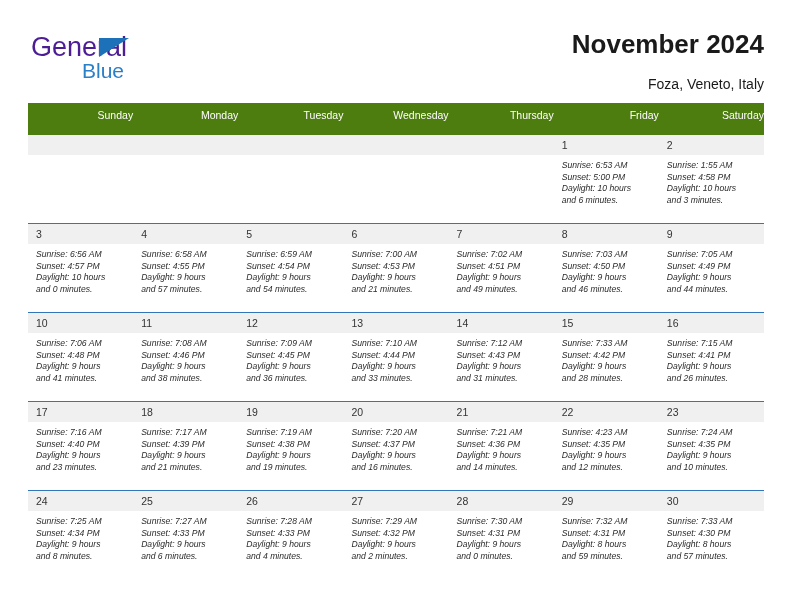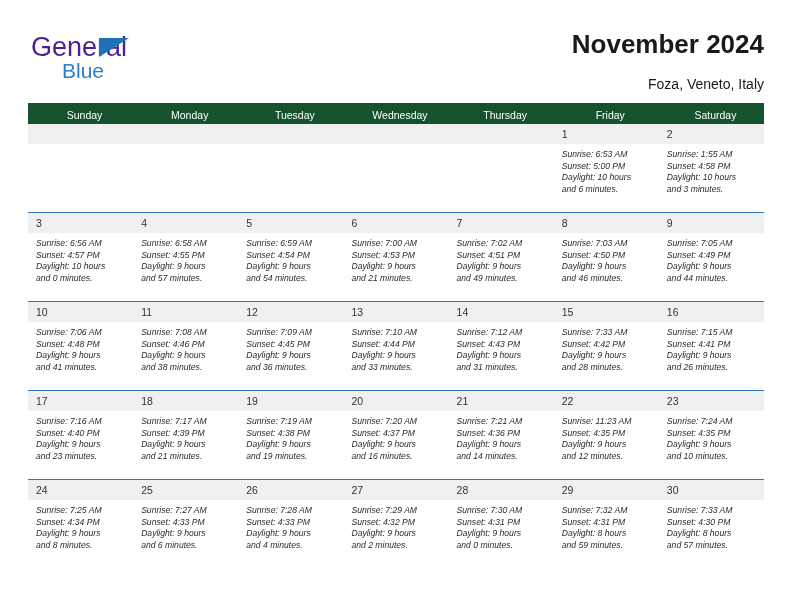--- a/index.html
+++ b/index.html
@@ -50,21 +50,21 @@
     top: 2px;
     width: 0;
     height: 0;
     border-left: 30px solid #1c71b9;
     border-bottom: 19px solid transparent;
   }
   .brand-line2 {
     font-size: 21px;
     line-height: 22px;
     color: #2a7fc9;
-    margin-left: 31px;
+    margin-left: 51px;
     margin-top: 1px;
   }
   .title-block {
     position: absolute;
     right: 0px;
     top: 0px;
     text-align: right;
   }
   .month-title {
     font-size: 26px;
@@ -87,26 +87,26 @@
     left: 28px;
     top: 103px;
     width: 736px;
   }
   .cal-table {
     width: 736px;
     border-collapse: collapse;
     table-layout: fixed;
   }
   .cal-table th {
-    background: #14532d;
+    background: #4d7c0f;
     color: #ffffff;
     font-size: 10.5px;
     font-weight: normal;
-    text-align: center;
-    padding: 5px 0 2px 8px;
+    text-align: right;
+    padding: 5px 0 13px 8px;
     height: 14px;
     border: none;
   }
   .cal-table td {
     vertical-align: top;
     padding: 0;
     border: none;
     border-top: 1px solid #3275b8;
     height: 88px;
     background: #ffffff;
@@ -387,21 +387,21 @@
               <div class="cell-body">
                 <div class="cell-line">Sunrise: 7:21 AM</div>
                 <div class="cell-line">Sunset: 4:36 PM</div>
                 <div class="cell-line">Daylight: 9 hours</div>
                 <div class="cell-line">and 14 minutes.</div>
               </div>
             </td>
             <td class="cell">
               <div class="daynum">22</div>
               <div class="cell-body">
-                <div class="cell-line">Sunrise: 11:23 AM</div>
+                <div class="cell-line">Sunrise: 4:23 AM</div>
                 <div class="cell-line">Sunset: 4:35 PM</div>
                 <div class="cell-line">Daylight: 9 hours</div>
                 <div class="cell-line">and 12 minutes.</div>
               </div>
             </td>
             <td class="cell">
               <div class="daynum">23</div>
               <div class="cell-body">
                 <div class="cell-line">Sunrise: 7:24 AM</div>
                 <div class="cell-line">Sunset: 4:35 PM</div>

